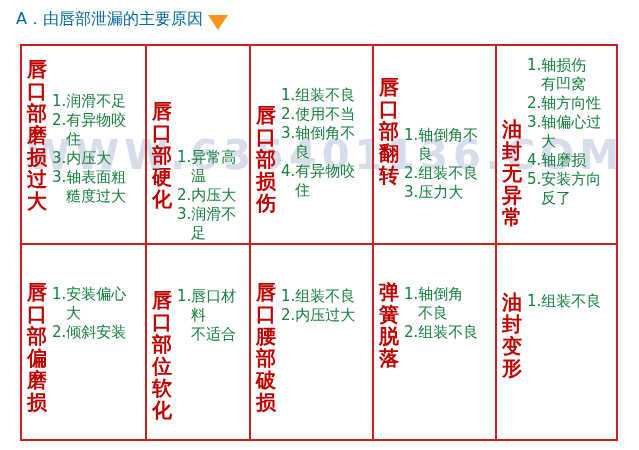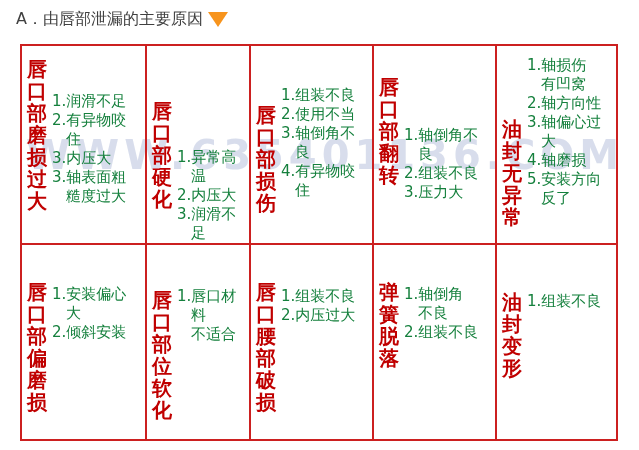--- a/index.html
+++ b/index.html
@@ -9,22 +9,22 @@
   }
   .screen {
     position:relative;
     width:639px; height:450px;
     background:#ffffff;
     overflow:hidden;
   }
   
   .hdr {
     position:absolute; top:9px; left:16px;
-    display:flex; align-items:flex-start;
-    font-size:16px; color:#404040;
+    display:flex; align-items:flex-end;
+    font-size:16px; color:#0369a1;
     z-index:2;
   }
   .tri {
     display:inline-block;
     width:0; height:0;
     margin-left:5px; margin-top:3px;
     border-left:10px solid transparent;
     border-right:10px solid transparent;
     border-top:15px solid #f7941d;
   }

